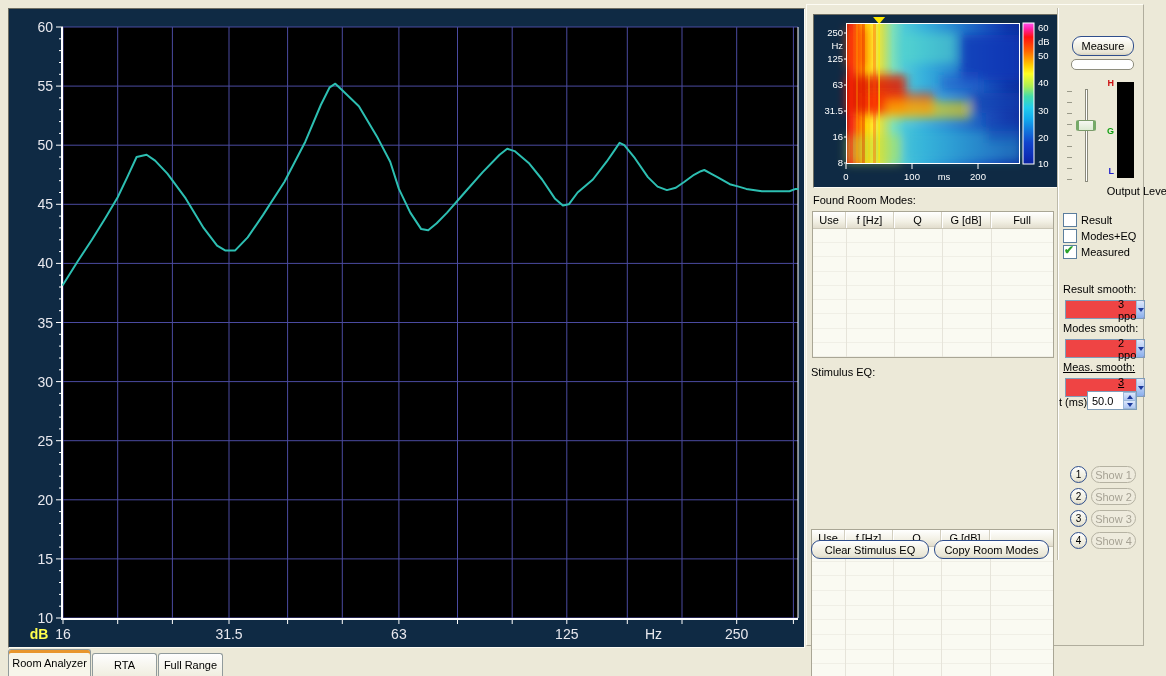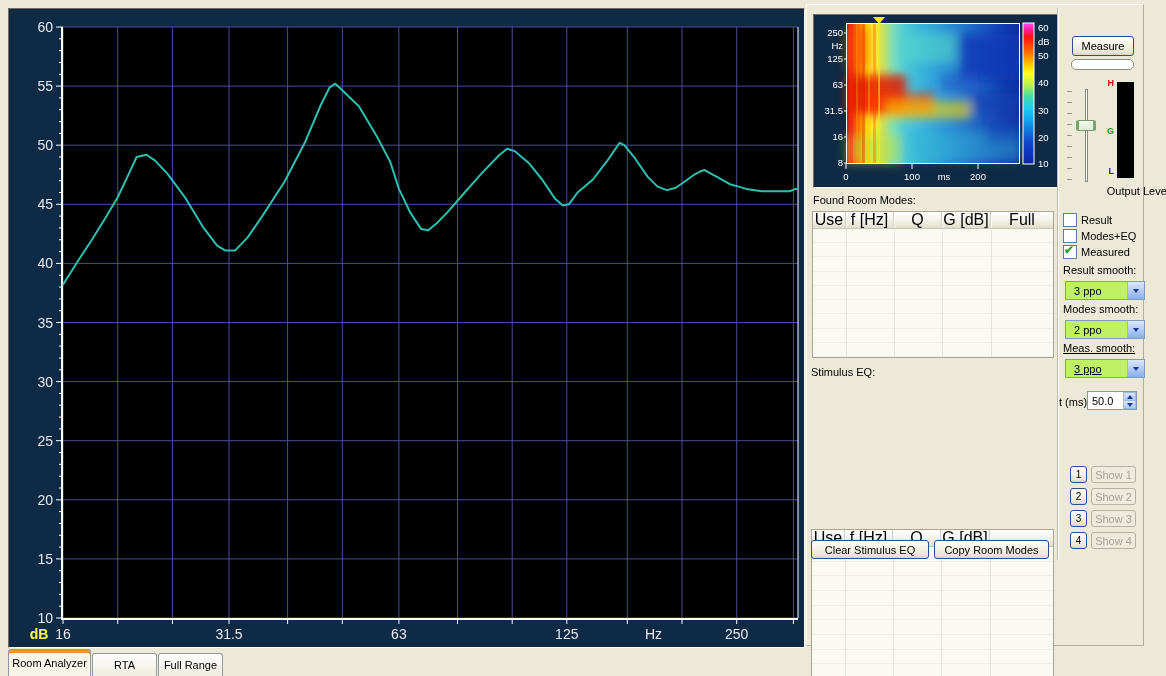--- a/index.html
+++ b/index.html
@@ -2,34 +2,34 @@
 <html><head>
 <meta charset="utf-8">
 <style>
   html,body{margin:0;padding:0;}
   body{font-family:"Liberation Sans",sans-serif;background:#ece9d8;}
   #window{position:relative;width:1166px;height:676px;background:#ece9d8;overflow:hidden;font-size:11px;color:#000;}
   .abs{position:absolute;}
   .sunken{border:1px solid;border-color:#6e6e63 #fbfaf3 #fbfaf3 #6e6e63;}
   .panel-navy{background:#0f2a44;}
   
-  .xp-btn{display:flex;align-items:center;justify-content:center;background:linear-gradient(180deg,#ffffff,#f4f2e6 45%,#e9e6d6 85%,#d8d4c0);border:1px solid #2f4e8c;border-radius:3px;font-size:11px;color:#000;cursor:default;box-sizing:border-box;}
+  .xp-btn{display:flex;align-items:center;justify-content:center;background:linear-gradient(180deg,#ffffff,#f4f2e6 45%,#e9e6d6 85%,#d8d4c0);border:1px solid #2f4e8c;border-radius:9px;font-size:11px;color:#000;cursor:default;box-sizing:border-box;}
   .xp-btn.disabled{border-color:#b5b2a2;color:#a6a294;background:#eeebdd;}
   .groupbox{border:1px solid #cfccbc;border-radius:4px;box-sizing:border-box;}
   .groupbox>.gb-title{position:absolute;top:-7px;left:7px;background:#ece9d8;padding:0 3px;color:#2b50c0;font-size:11px;line-height:13px;}
-  .combo{display:flex;background:#bef264;border:1px solid #7f9db9;box-sizing:border-box;align-items:center;}
+  .combo{display:flex;background:#ef4444;border:1px solid #7f9db9;box-sizing:border-box;align-items:center;padding-left:44px;}
   .combo .val{flex:1;padding-left:8px;font-size:11px;}
   .combo .arrow-btn{width:16px;align-self:stretch;background:linear-gradient(180deg,#dce7fb,#aec6f2 60%,#89aeec);border-left:1px solid #9db9d9;border-radius:0 1px 1px 0;display:flex;align-items:center;justify-content:center;}
   .chev{width:0;height:0;border-left:3.5px solid transparent;border-right:3.5px solid transparent;border-top:4.5px solid #1c3a9c;}
   .checkrow{display:flex;align-items:center;height:16px;}
   .checkbox{width:12px;height:12px;background:#fff;border:1px solid #5b7e9e;margin-right:4px;position:relative;box-sizing:content-box;}
   .checkbox .mark{position:absolute;left:0px;top:-3px;color:#2ba22b;font-size:12px;font-weight:bold;}
   .tbl{background:#fafaf2;border:1px solid #a9a695;box-sizing:border-box;position:relative;}
   .tbl .hdr{display:flex;height:17px;background:linear-gradient(180deg,#ffffff,#f2f0e4 60%,#e2ddcd);border-bottom:1px solid #cac6b6;box-sizing:border-box;}
-  .tbl .hcell{display:flex;align-items:center;justify-content:center;font-size:16px;border-right:1px solid #d3cfc0;box-shadow:1px 0 0 #fff;box-sizing:border-box;}
+  .tbl .hcell{display:flex;align-items:center;justify-content:center;font-size:11px;border-right:1px solid #d3cfc0;box-shadow:1px 0 0 #fff;box-sizing:border-box;}
   .tbl .body{position:absolute;left:0;right:0;top:17px;bottom:0;display:flex;flex-direction:column;}
   .tbl .trow{flex:1;border-bottom:1px solid #f0efe6;}
   .tbl .vsep{position:absolute;top:17px;bottom:0;width:1px;background:#e6e4da;}
   .tab{position:absolute;border:1px solid #919b9c;border-bottom:none;border-radius:3px 3px 0 0;display:flex;align-items:center;justify-content:center;font-size:11px;background:linear-gradient(180deg,#fefefe,#f0eee0);box-sizing:border-box;}
   .tab.active{background:#f7f5ea;box-shadow:inset 0 3px 0 #e8962e;}
   svg text{font-family:"Liberation Sans",sans-serif;}
 </style>
 </head>
 <body>
 
@@ -332,21 +332,21 @@
       </div>
       <div class="checkrow">
       <span class="checkbox">
           <span class="mark">✔</span>
         </span>
       <span>Measured</span>
       </div>
     </div>
 
   <div class="abs" id="smoothing-stack" style="left:1059px;top:264px;width:84px;">
-      <div style="margin-bottom:3px;">
+      <div style="margin-bottom:3px;margin-top:19px;">
       <div style="padding-left:4px;height:13px;margin-bottom:4px;">Result smooth:</div>
       <div class="combo" style="width:80px;height:19px;margin-left:6px;">
         <span class="val">3 ppo</span>
         <span class="arrow-btn">
             <span class="chev"></span>
           </span>
       </div>
       </div>
       <div style="margin-bottom:3px;">
       <div style="padding-left:4px;height:13px;margin-bottom:4px;">Modes smooth:</div>

